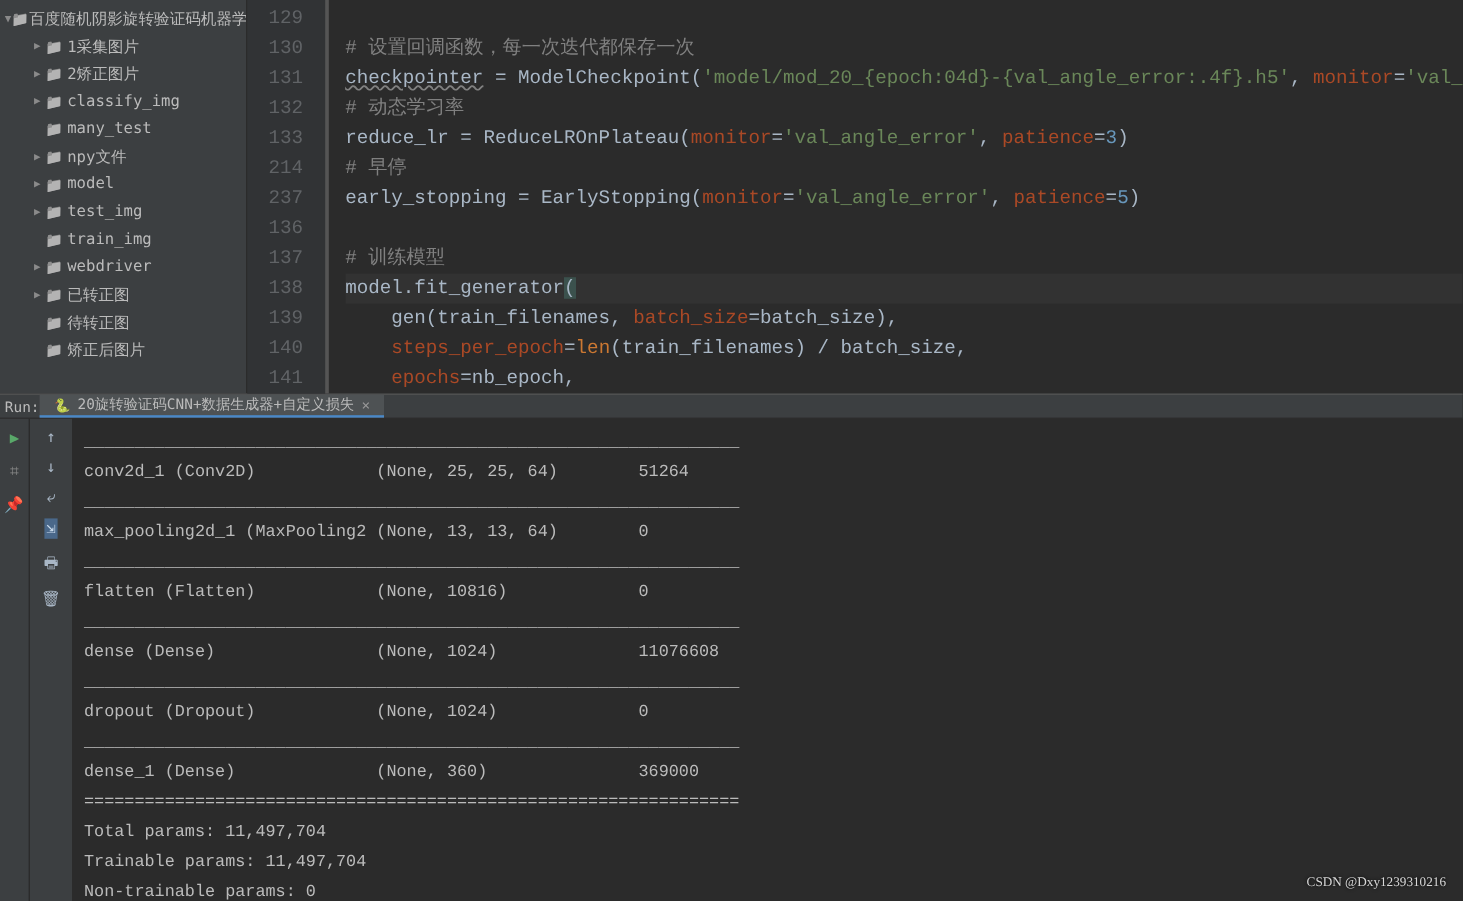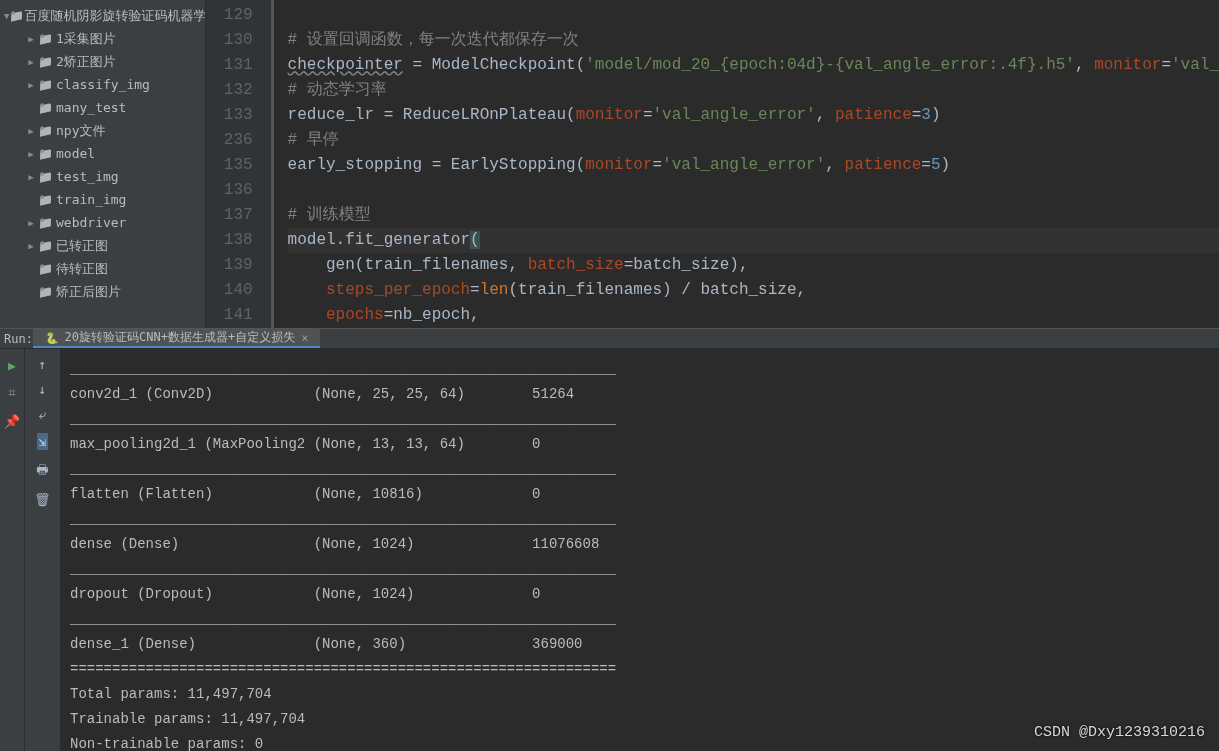--- a/index.html
+++ b/index.html
@@ -78,21 +78,21 @@
   .tool-col2 {
     width:36px; background:#3c3f41; display:flex; flex-direction:column;
     align-items:center; padding-top:8px; gap:10px; border-left:1px solid #2b2b2b;
   }
   .console {
     flex:1; padding:8px 10px; font-family:"Consolas","Courier New",monospace;
     font-size:14px; line-height:25px; color:#bbbbbb; white-space:pre; overflow:hidden;
   }
   .watermark {
     position:fixed; right:14px; bottom:10px; color:#d7d7d7;
-    font-size:15px; font-family:Liberation Mono, monospace; text-shadow:0 0 3px #000;
+    font-size:11px; font-family:Liberation Serif, serif; text-shadow:0 0 3px #000;
   }
   .tri-down::before{content:"▼"; font-size:9px;}
   .tri-right::before{content:"▶"; font-size:9px;}
   .paren-hl { background:#3b514d; }
 </style>
 </head>
 <body>
 
 <div class="top">
 
@@ -166,22 +166,22 @@
       </div>
   </div>
 
   <div class="editor">
     <div class="gutter" id="gutter">
         <div class="ln">129</div>
         <div class="ln">130</div>
         <div class="ln">131</div>
         <div class="ln">132</div>
         <div class="ln">133</div>
-        <div class="ln">236</div>
-        <div class="ln">135</div>
+        <div class="ln">214</div>
+        <div class="ln">237</div>
         <div class="ln">136</div>
         <div class="ln">137</div>
         <div class="ln">138</div>
         <div class="ln">139</div>
         <div class="ln">140</div>
         <div class="ln">141</div>
       </div>
     <div class="code" id="code"><div class="line"><span class=""></span></div><div class="line"><span class="c-comment"># 设置回调函数，每一次迭代都保存一次</span></div><div class="line"><span class="c-underline">checkpointer</span><span class="c-ident"> = ModelCheckpoint(</span><span class="c-str">'model/mod_20_{epoch:04d}-{val_angle_error:.4f}.h5'</span><span class="c-ident">, </span><span class="c-param">monitor</span><span class="c-ident">=</span><span class="c-str">'val_</span></div><div class="line"><span class="c-comment"># 动态学习率</span></div><div class="line"><span class="c-ident">reduce_lr = ReduceLROnPlateau(</span><span class="c-param">monitor</span><span class="c-ident">=</span><span class="c-str">'val_angle_error'</span><span class="c-ident">, </span><span class="c-param">patience</span><span class="c-ident">=</span><span class="c-num">3</span><span class="c-ident">)</span></div><div class="line"><span class="c-comment"># 早停</span></div><div class="line"><span class="c-ident">early_stopping = EarlyStopping(</span><span class="c-param">monitor</span><span class="c-ident">=</span><span class="c-str">'val_angle_error'</span><span class="c-ident">, </span><span class="c-param">patience</span><span class="c-ident">=</span><span class="c-num">5</span><span class="c-ident">)</span></div><div class="line"><span class=""></span></div><div class="line"><span class="c-comment"># 训练模型</span></div><div class="line caret-bg"><span class="c-ident">model.fit_generator</span><span class="c-ident paren-hl">(</span></div><div class="line"><span class="c-ident">    gen(train_filenames, </span><span class="c-param">batch_size</span><span class="c-ident">=batch_size),</span></div><div class="line"><span class="">    </span><span class="c-param">steps_per_epoch</span><span class="c-ident">=</span><span class="c-kw">len</span><span class="c-ident">(train_filenames) / batch_size,</span></div><div class="line"><span class="">    </span><span class="c-param">epochs</span><span class="c-ident">=nb_epoch,</span></div></div>
   </div>
 </div>

